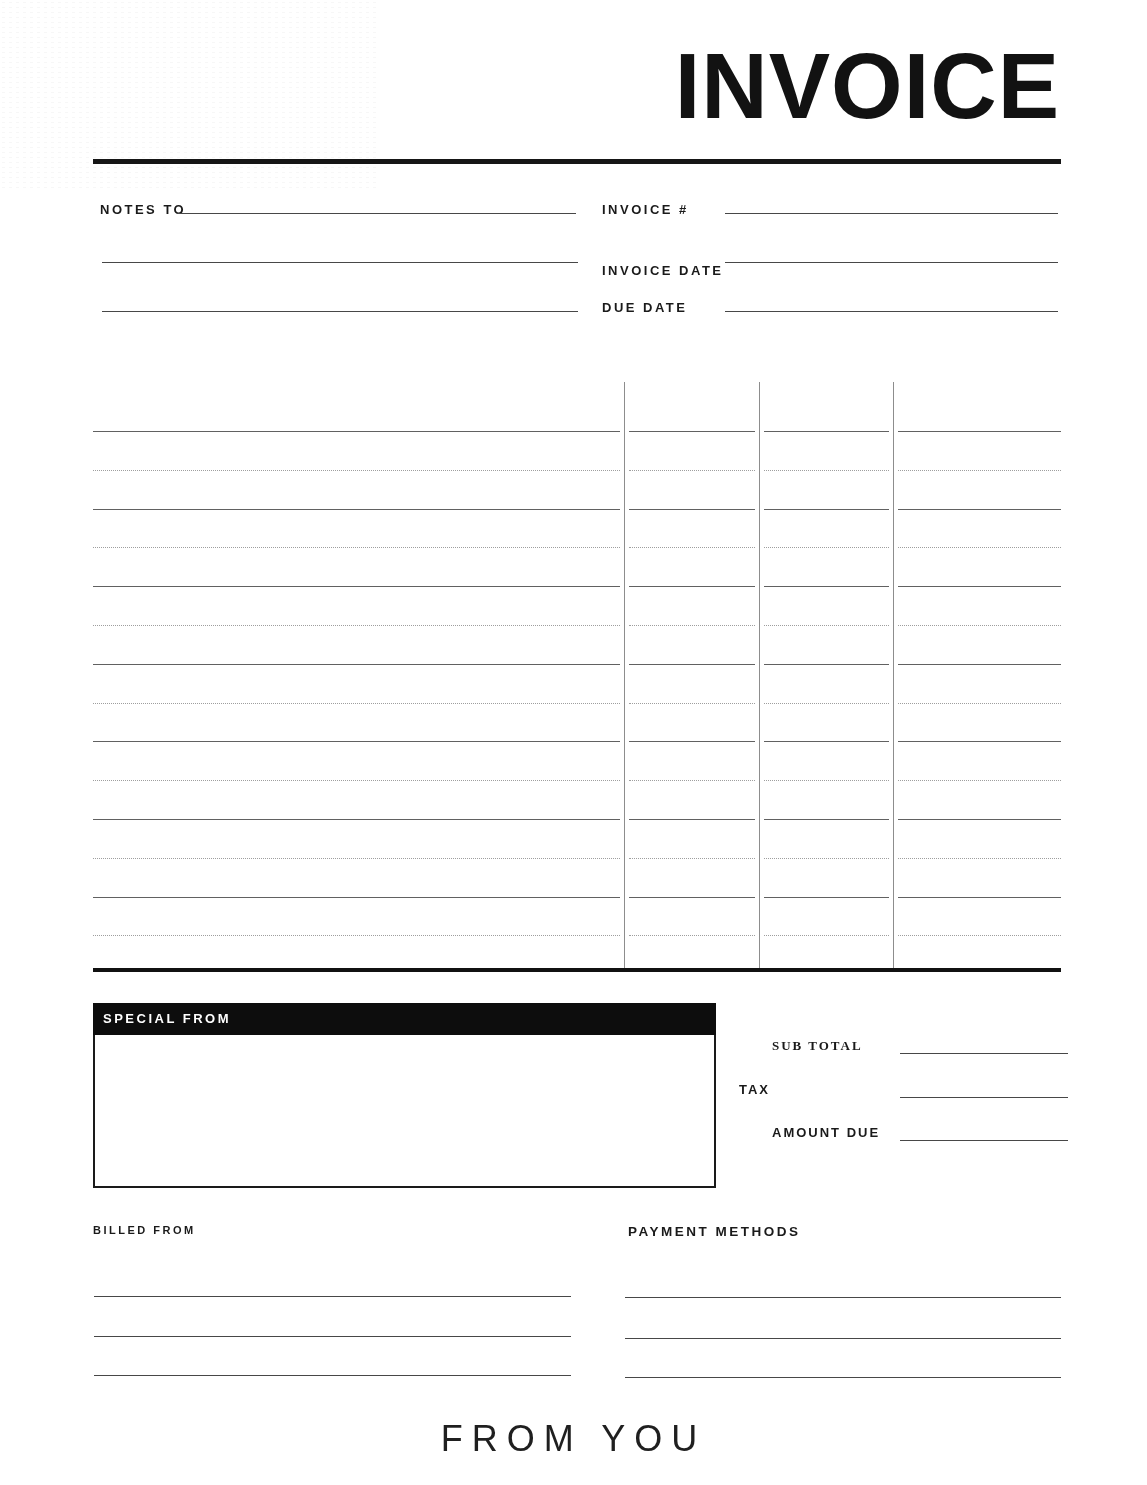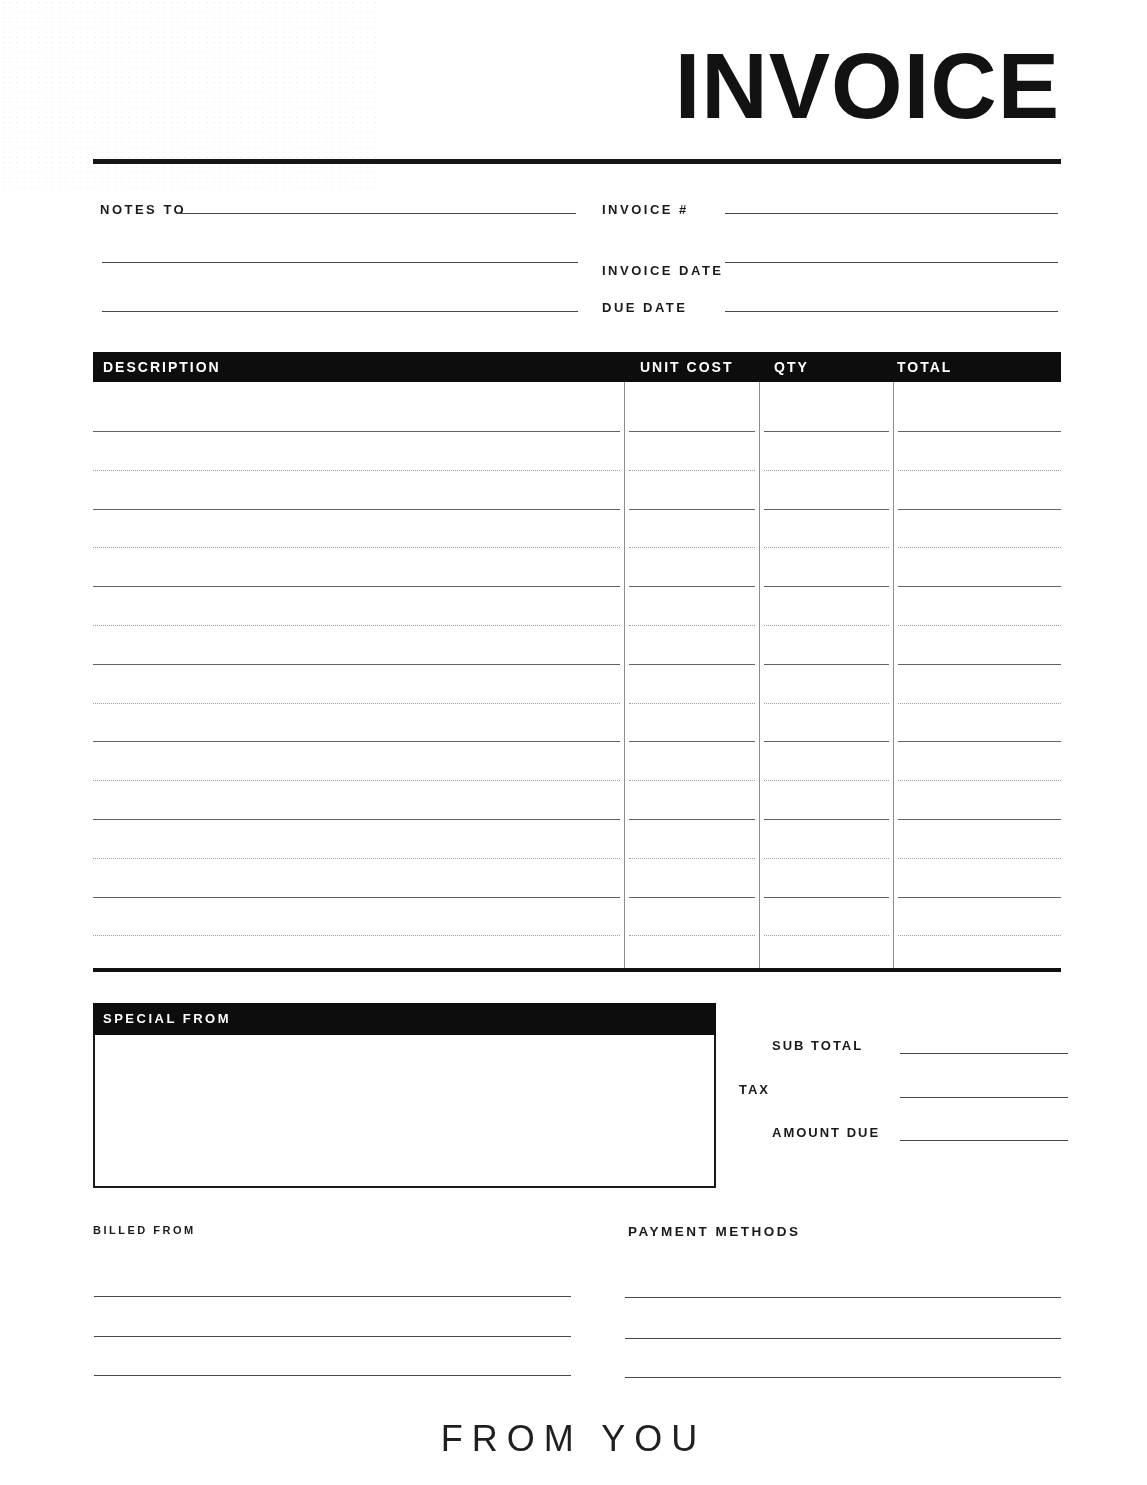--- a/index.html
+++ b/index.html
@@ -83,26 +83,20 @@
 
   <span class="lbl" style="left:602px;top:202px;">INVOICE #</span>
   <div class="wline thin" style="left:725px;top:213px;width:333px;"></div>
 
   <span class="lbl" style="left:602px;top:251px;margin-top:12px;">INVOICE DATE</span>
   <div class="wline thin" style="left:725px;top:262px;width:333px;"></div>
 
   <span class="lbl" style="left:602px;top:300px;">DUE DATE</span>
   <div class="wline thin" style="left:725px;top:311px;width:333px;"></div>
 
-  <div class="thead">
-    <span class="th-desc">DESCRIPTION</span>
-    <span class="th-cost">UNIT COST</span>
-    <span class="th-qty">QTY</span>
-    <span class="th-total">TOTAL</span>
-  </div>
 
   <div class="tbody">
     <div class="vline v1"></div>
     <div class="vline v2"></div>
     <div class="vline v3"></div>
 
   <div class="row-line" style="left: 0px; width: 527px; top: 49px;"></div>
       <div class="row-line" style="left: 536px; width: 126px; top: 49px;"></div>
       <div class="row-line" style="left: 671px; width: 125px; top: 49px;"></div>
       <div class="row-line" style="left: 805px; width: 163px; top: 49px;"></div>
@@ -162,21 +156,21 @@
 
   <div class="rule-heavy rule-bottom"></div>
 
   <div class="notes-box">
     <div class="notes-bar">
       <span>SPECIAL FROM</span>
     </div>
     <div class="notes-area"></div>
   </div>
 
-  <span class="lbl" style="left:772px;top:1038px;letter-spacing:2px;">SUB TOTAL</span>
+  <span class="lbl" style="left:772px;top:1038px;letter-spacing:2px;font-family:Liberation Serif, serif;">SUB TOTAL</span>
   <div class="wline thin" style="left:900px;top:1053px;width:168px;"></div>
 
   <span class="lbl" style="left:739px;top:1082px;letter-spacing:2px;text-align:right;">TAX</span>
   <div class="wline thin" style="left:900px;top:1097px;width:168px;"></div>
 
   <span class="lbl" style="left:772px;top:1125px;letter-spacing:2px;">AMOUNT DUE</span>
   <div class="wline thin" style="left:900px;top:1140px;width:168px;"></div>
 
   <span class="lbl" style="left:93px;top:1224px;font-size:11px;">BILLED FROM</span>
   <div class="wline thin" style="left:94px;top:1296px;width:477px;"></div>

